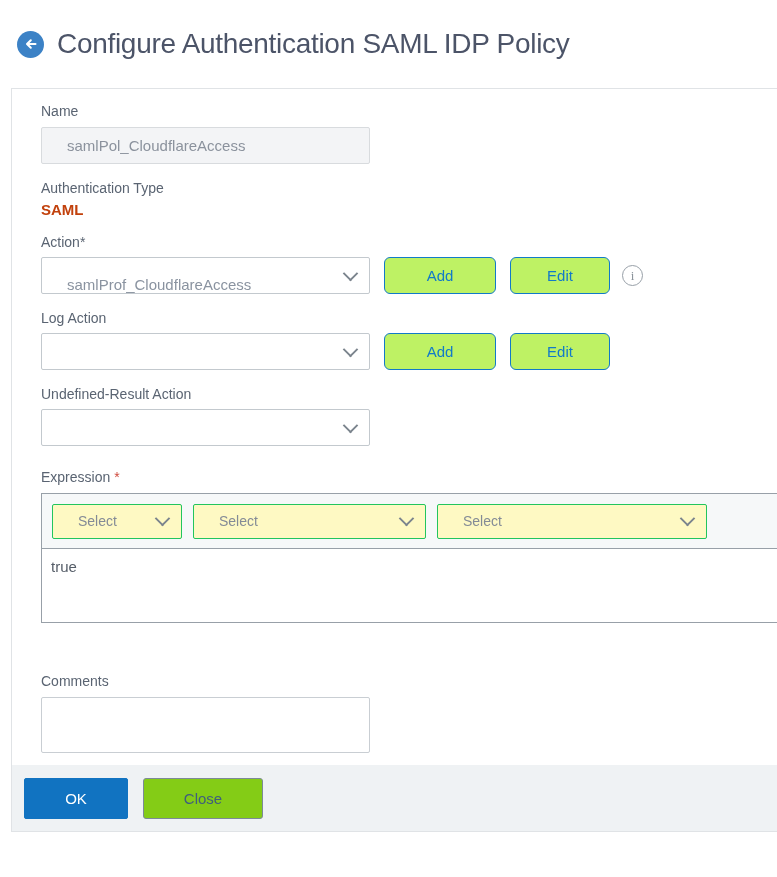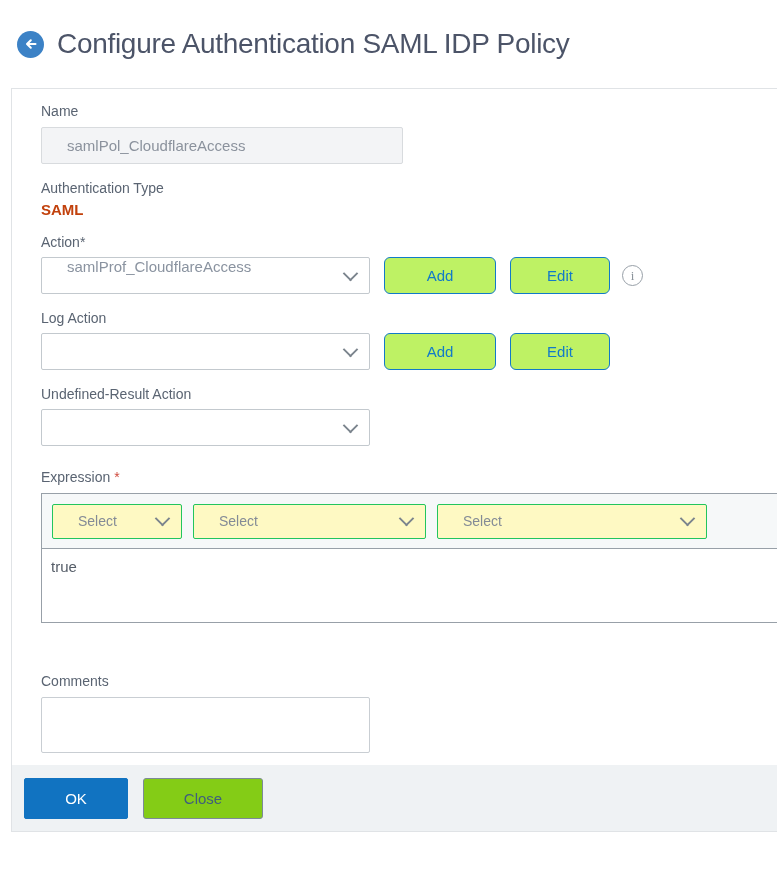--- a/index.html
+++ b/index.html
@@ -13,30 +13,30 @@
   .back-btn svg { display: block; }
   .page-title { margin-left: 13px; font-size: 28px; font-weight: 400; color: #4c5468; letter-spacing: -0.3px; white-space: nowrap; }
 
   
   .panel { margin-left: 11px; width: 766px; border: 1px solid #e0e3e6; border-right: 0; background: #fff; }
 
   .field-label { margin-left: 29px; font-size: 14px; color: #5a6472; }
   .mt-top { margin-top: 14px; }
   .mt-sec { margin-top: 16px; }
 
-  .static-input { margin: 8px 0 0 29px; width: 362px; height: 37px; background: #f3f4f6;
+  .static-input { margin: 8px 0 0 29px; width: 329px; height: 37px; background: #f3f4f6;
     border: 1px solid #d8dbde; border-radius: 2px; padding-left: 25px; font-size: 15px;
     color: #8b929d; font-family: "Liberation Sans", sans-serif; }
 
   .auth-value { margin: 5px 0 0 29px; font-size: 15px; font-weight: bold; color: #c2410c; }
 
   .row { margin: 7px 0 0 29px; display: flex; align-items: center; }
 
   .select-box { position: relative; width: 329px; height: 37px; background: #fff;
-    border: 1px solid #c3c9ce; border-radius: 2px; display: flex; align-items: flex-start;
+    border: 1px solid #c3c9ce; border-radius: 2px; display: flex; align-items: flex-end;
     padding-left: 25px; cursor: pointer; }
   .select-box .sel-text { font-size: 15px; color: #8a93a0; }
   .chev { position: absolute; right: 13px; top: 50%; width: 11px; height: 11px;
     border-right: 2px solid #7b848d; border-bottom: 2px solid #7b848d;
     transform: translateY(-72%) rotate(45deg); }
 
   .btn-outline { height: 37px; background: #bef264; border: 1px solid #127ac8; border-radius: 6px;
     color: #127ac8; font-size: 15px; display: flex; align-items: center; justify-content: center;
     cursor: pointer; font-family: "Liberation Sans", sans-serif; }
   .btn-add { width: 112px; margin-left: 14px; }

